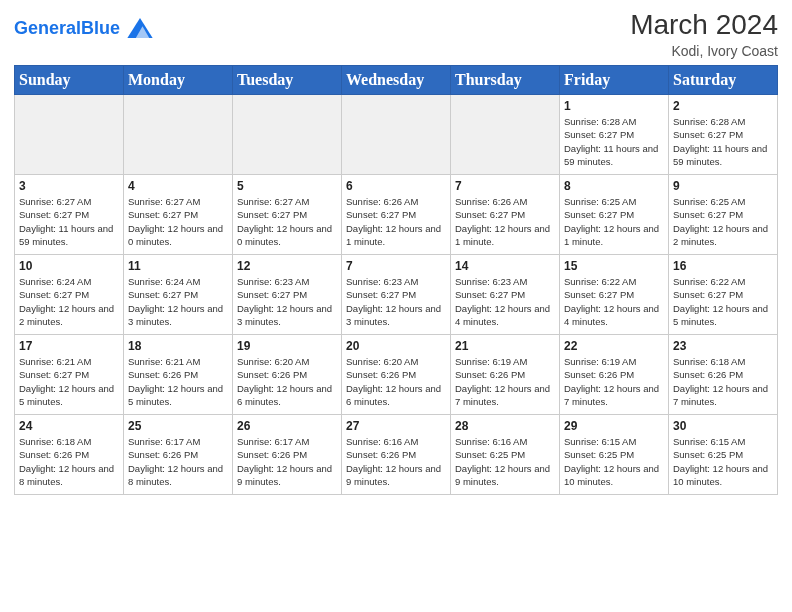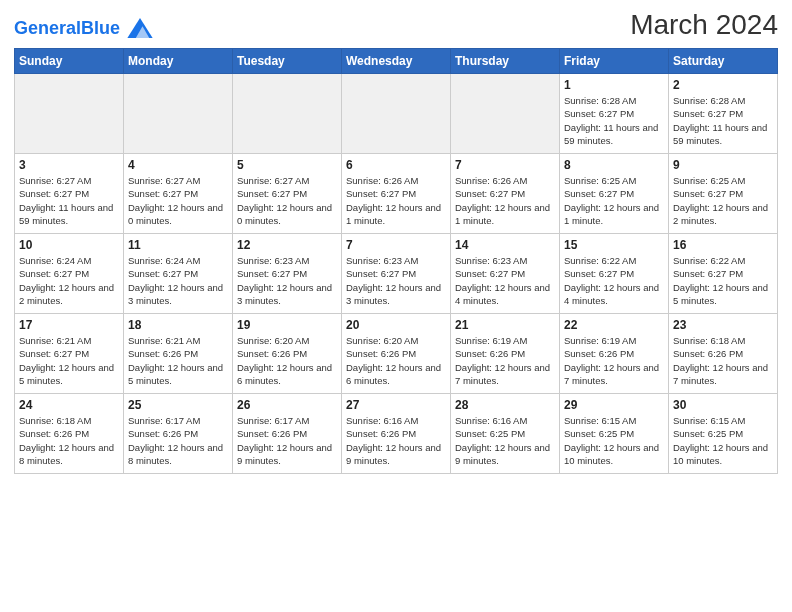--- a/index.html
+++ b/index.html
@@ -59,25 +59,26 @@
     }
     .calendar {
       width: 100%;
       border-collapse: collapse;
       border: 1px solid #ccc;
       font-size: 10.5px;
     }
     .calendar thead th {
       background: #2e6abf;
       color: #fff;
-      font-size: 12px;
+      font-size: 16px;
       font-weight: bold;
       padding: 5px 4px;
       text-align: left;
       border: 1px solid #2a5eaa;
+      font-family: Liberation Serif, serif;
     }
     .calendar tbody td {
       width: calc(100% / 7);
       vertical-align: top;
       border: 1px solid #ccc;
       padding: 3px 4px 3px 4px;
       min-height: 72px;
       height: 80px;
       background: #fff;
       color: #333;
@@ -112,20 +113,21 @@
         <span>General</span><span>Blue</span>
       </div>
 
       <svg class="logo-icon" viewBox="0 0 38 32" xmlns="http://www.w3.org/2000/svg">
         <polygon points="4,28 19,4 34,28" fill="#1a73e8"></polygon>
         <polygon points="14,28 22,14 30,28" fill="#fff" opacity="0.6"></polygon>
       </svg>
     </div>
     <div class="title-block">
       <div class="month-year">March 2024</div>
+      <div class="location">Kodi, Ivory Coast</div>
     </div>
   </div>
 
   <table class="calendar">
     <thead>
       <tr>
       <th>Sunday</th>
           <th>Monday</th>
           <th>Tuesday</th>
           <th>Wednesday</th>

